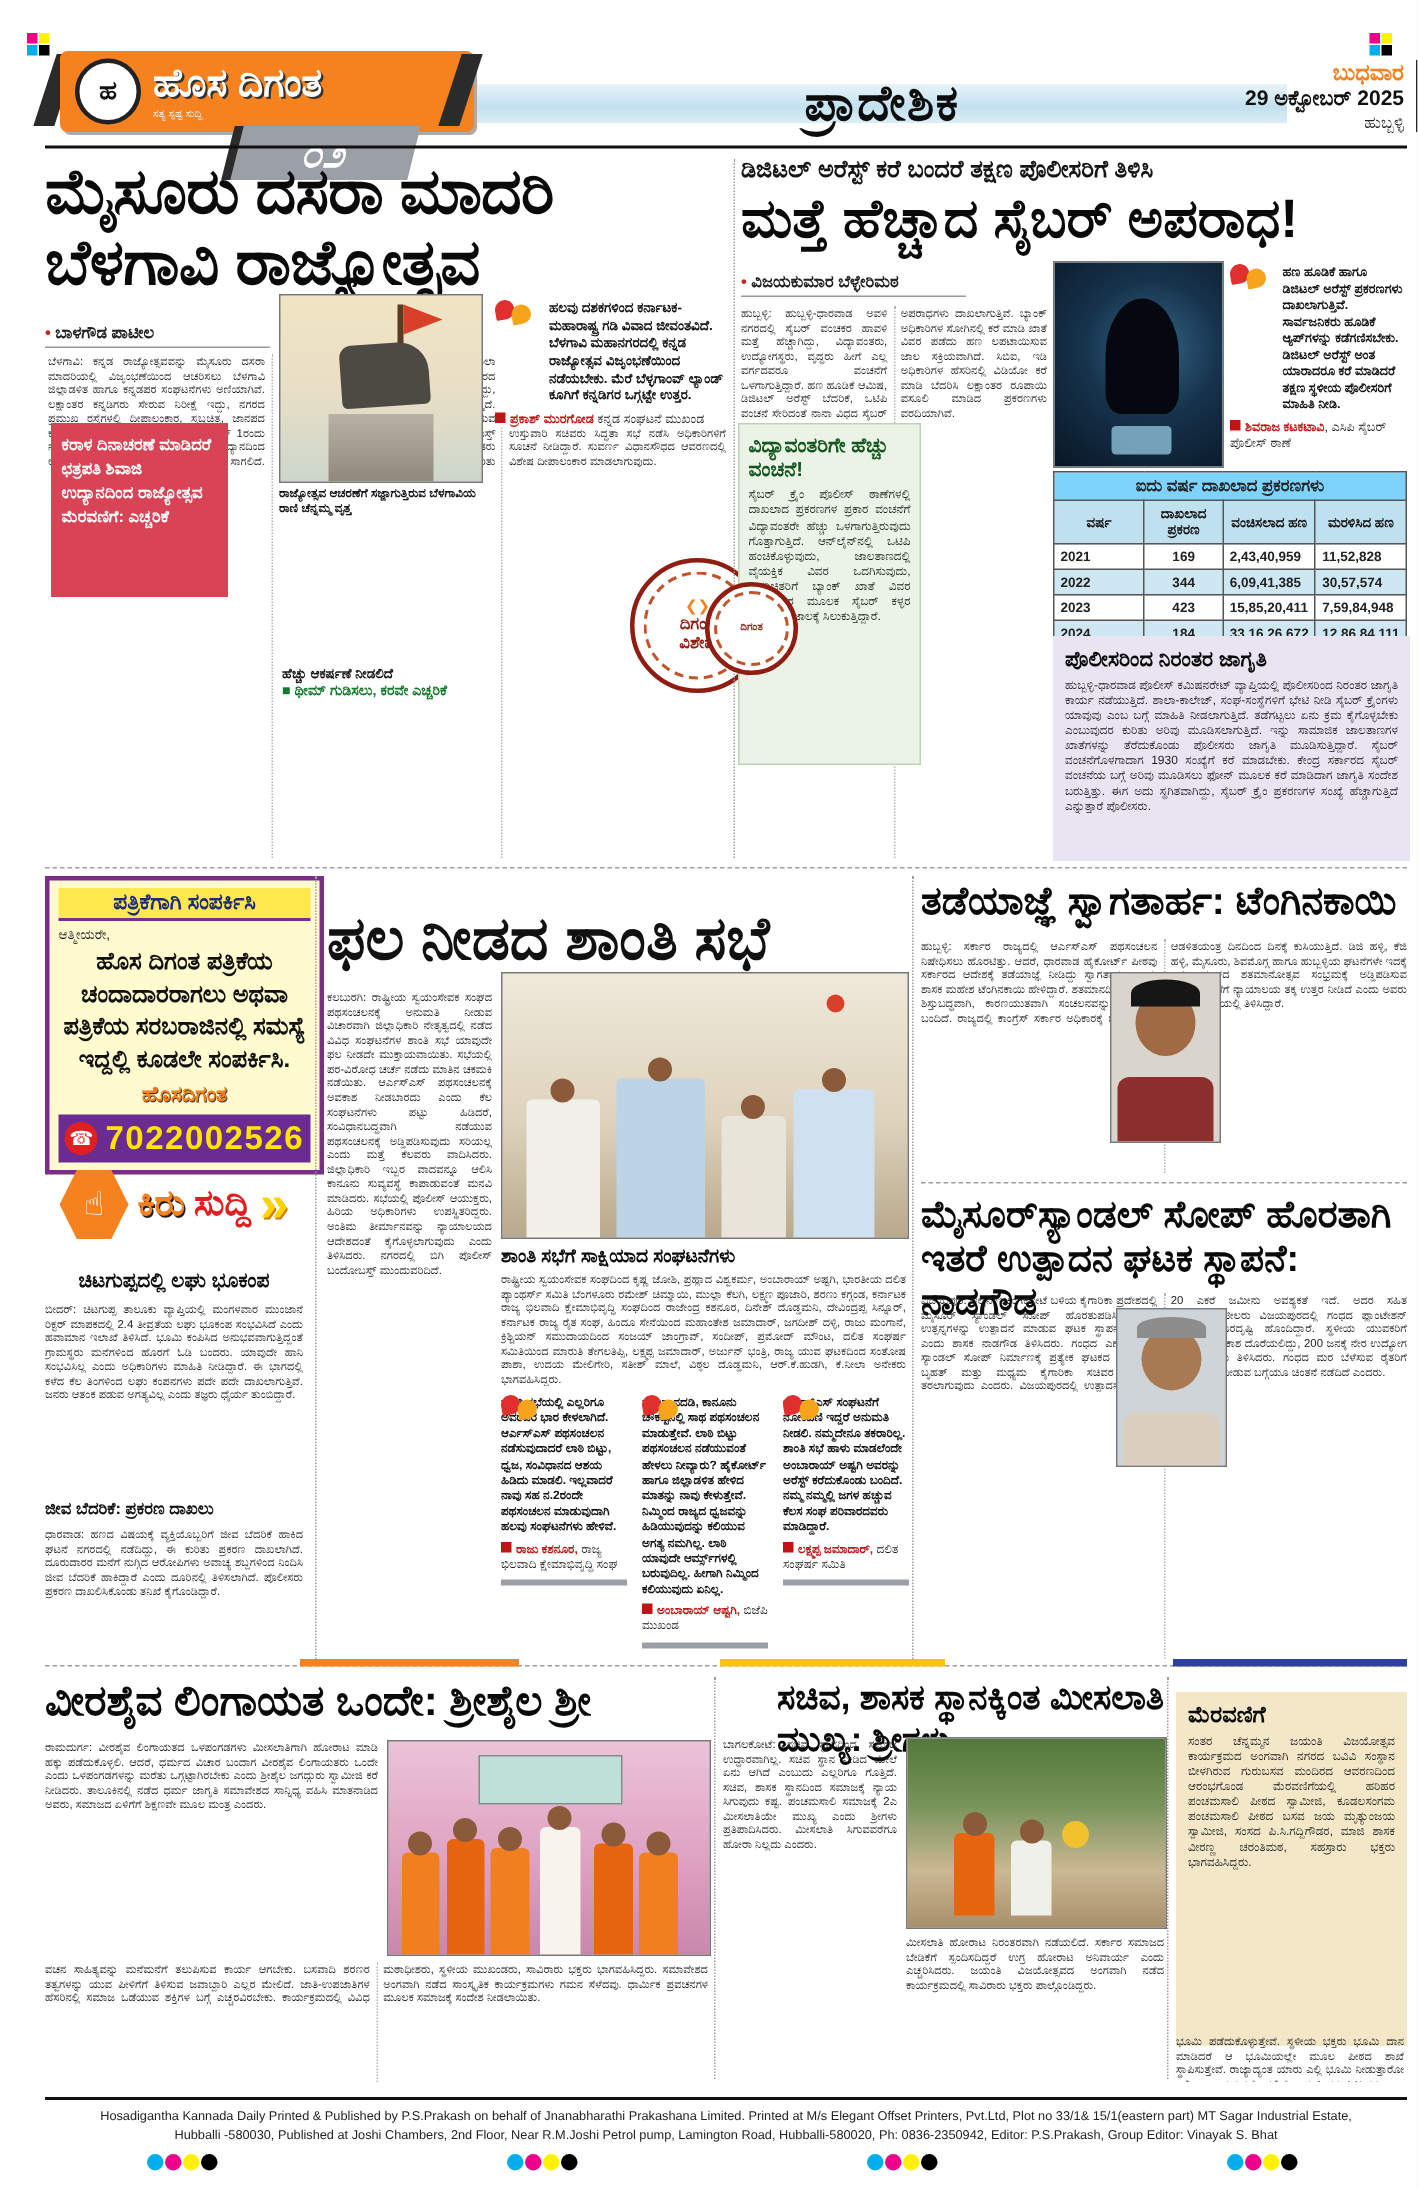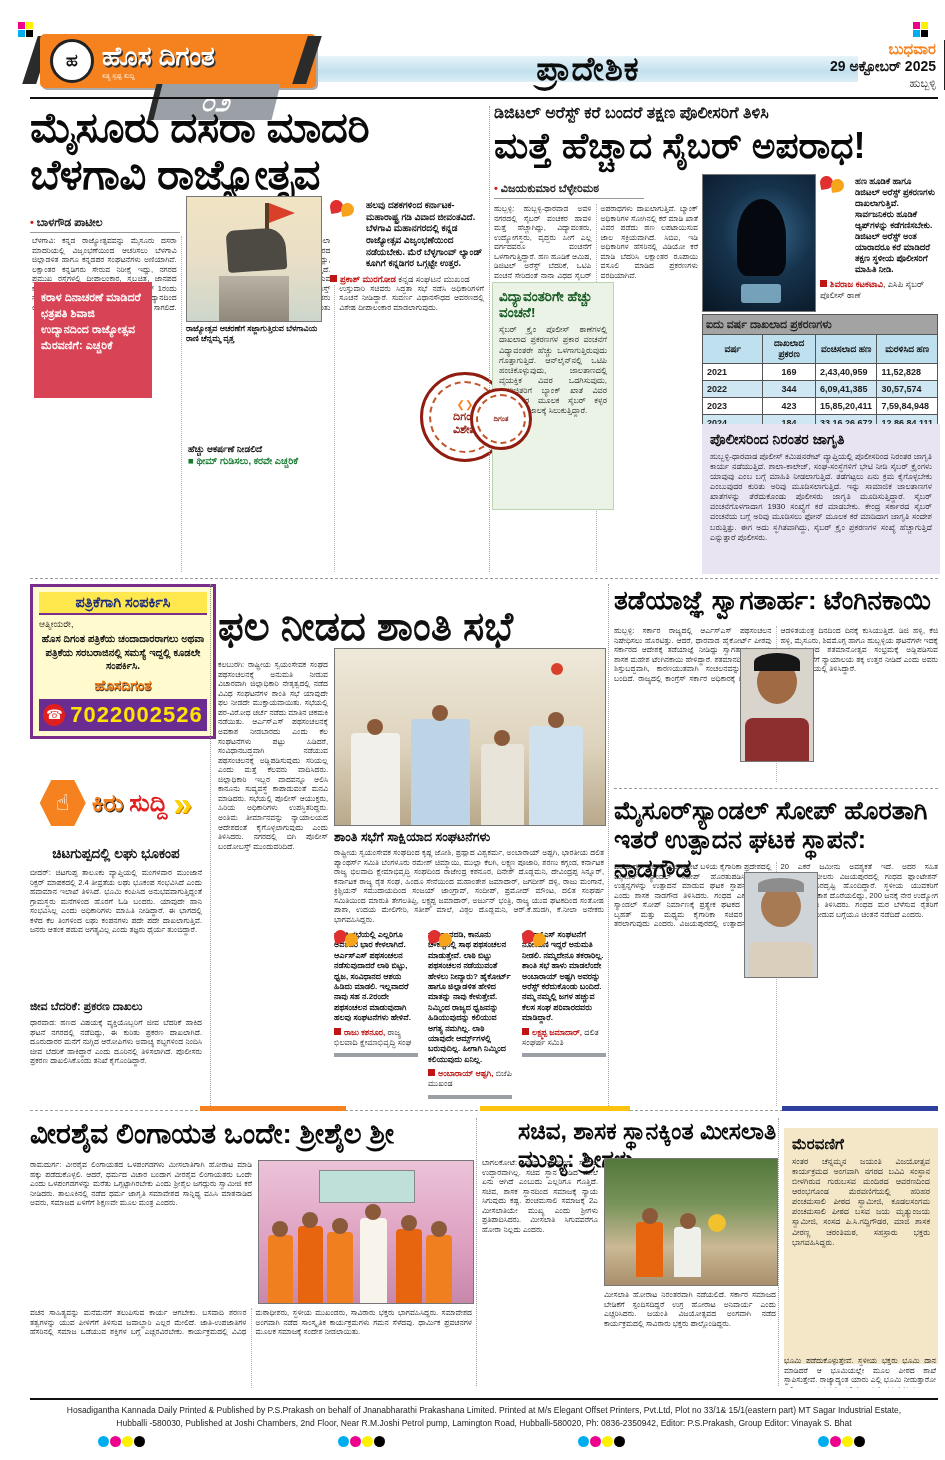--- a/index.html
+++ b/index.html
@@ -56,34 +56,34 @@
   .red-box{background:#d84355;color:#fff;font-weight:bold;font-size:11px;line-height:1.45;padding:8px 7px;}
   
   .stamp{border:3px solid #8f1d12;border-radius:50%;background:#fff;display:flex;align-items:center;justify-content:center;text-align:center;}
   .stamp-inner{border:2px dashed #c2542a;border-radius:50%;width:82%;height:82%;display:flex;flex-direction:column;align-items:center;justify-content:center;color:#8f1d12;font-weight:bold;font-size:11px;line-height:1.15;}
   .stamp-flame{color:#f5821f;font-size:10px;}
   
   .green-box{background:#eaf3e6;border:1px solid #bcd4b4;padding:6px;}
   .green-box h3{margin:0 0 4px;font-size:13.5px;color:#14581f;line-height:1.2;}
   
   .ctable{border-collapse:collapse;width:100%;font-size:9px;}
-  .ctable .title{background:#a3a3a3;font-weight:bold;text-align:left;font-size:11px;padding:3px;}
+  .ctable .title{background:#7dd3fc;font-weight:bold;text-align:center;font-size:11px;padding:3px;}
   .ctable th{background:#bfe0ee;font-weight:bold;padding:3px 2px;border:1px solid #555;}
   .ctable td{padding:3px 4px;border:1px solid #555;font-weight:bold;color:#222;}
   .ctable tr.alt td{background:#cfe7f2;}
   .ctable td.yr{width:42px;}
   
   .lav-box{background:#e9e4f2;padding:7px 8px;}
   .lav-box h3{margin:0 0 4px;font-size:14px;color:#0a0a0a;}
   .lav-box .body-text{font-size:8px;}
   
   .contact-box{border:3px solid #7b2d8b;background:#fffbce;text-align:center;padding:5px 6px;}
   .contact-title{background:#ffe84d;color:#1d2b7d;font-weight:bold;font-size:14.5px;padding:2px 0;border-bottom:2px solid #7b2d8b;}
   .contact-sal{text-align:left;font-size:9px;margin:4px 0 2px;}
-  .contact-body{font-weight:bold;font-size:10px;line-height:1.35;}
+  .contact-body{font-weight:bold;font-size:16px;line-height:1.35;}
   .contact-brand{color:#f5821f;font-weight:bold;font-size:14px;margin-top:4px;text-shadow:0.5px 0.5px 0 #333;}
   .phone-strip{background:#6a2c91;display:flex;align-items:center;justify-content:center;gap:5px;padding:3px 4px;margin-top:5px;}
   .phone-icon{width:22px;height:22px;border-radius:50%;background:#e02020;color:#fff;display:flex;align-items:center;justify-content:center;font-size:13px;flex:0 0 auto;}
   .phone-num{color:#ffe400;font-weight:bold;font-size:22px;letter-spacing:1px;}
   
   .kiru-box{display:flex;align-items:center;justify-content:center;gap:6px;}
   .kiru-hex{width:46px;height:46px;background:#f5821f;clip-path:polygon(25% 0,75% 0,100% 50%,75% 100%,25% 100%,0 50%);display:flex;align-items:center;justify-content:center;color:#fff;font-size:22px;}
   .kiru-t1{font-size:24px;font-weight:bold;color:#f5821f;text-shadow:1px 1px 0 #222;}
   .kiru-t2{font-size:24px;font-weight:bold;color:#e02020;}
   .kiru-chev{font-size:34px;font-weight:bold;color:#ffd400;text-shadow:1px 1px 0 #d17a00;line-height:1;}

